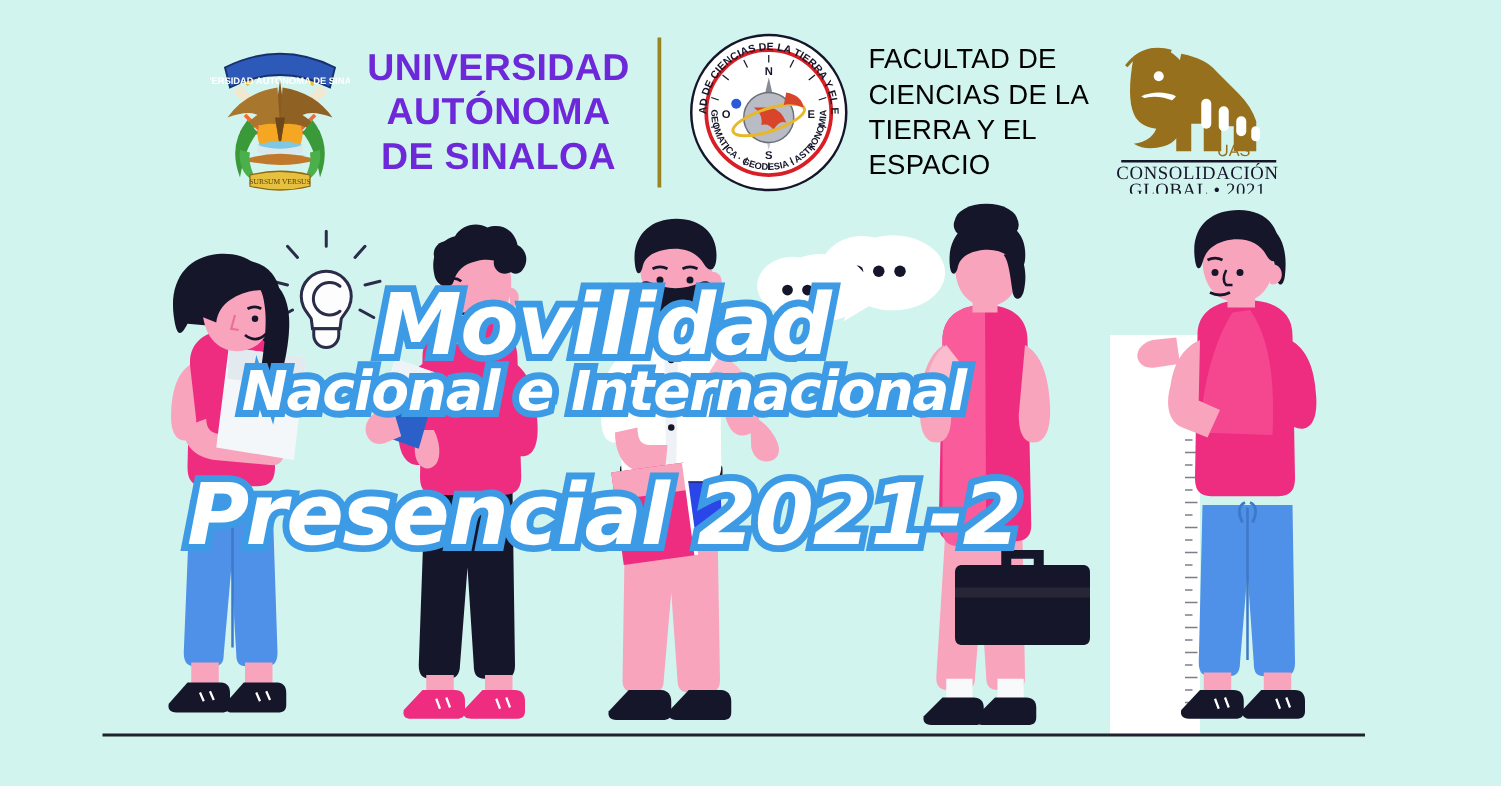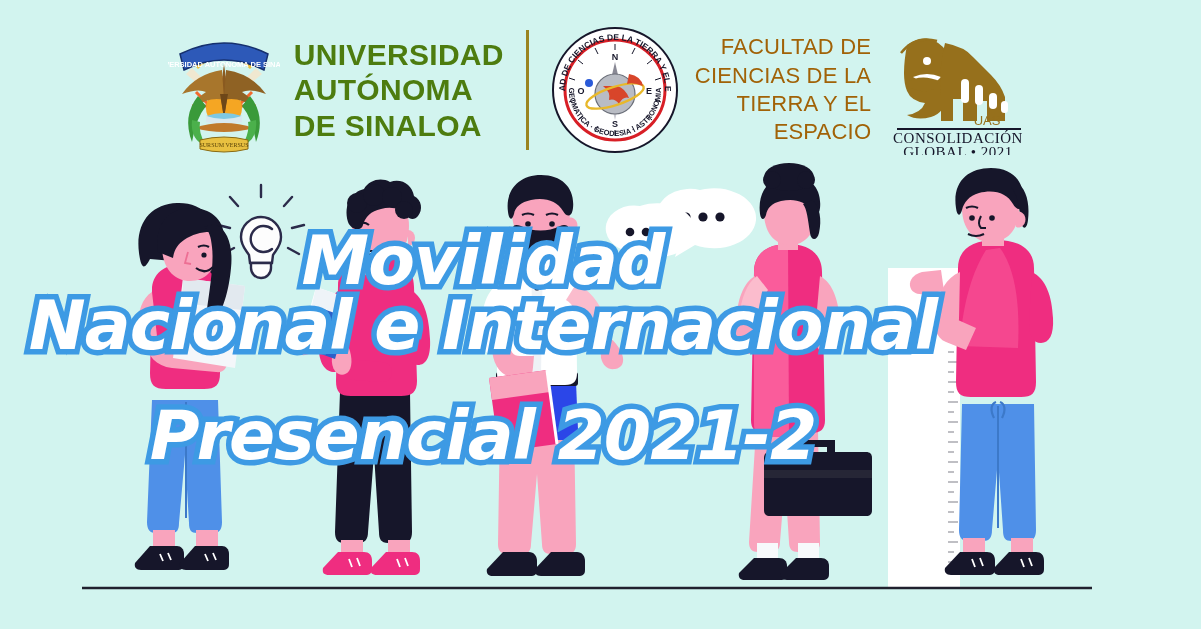--- a/index.html
+++ b/index.html
@@ -32,39 +32,39 @@
     display: flex;
     align-items: center;
   }
   #uas-crest { width: 112px; height: 132px; flex: none; }
   #uas-words {
     margin-left: 14px;
     font-weight: bold;
     font-size: 30px;
     line-height: 1.17;
     letter-spacing: 0.3px;
-    color: #4d7c0f;
+    color: #6d28d9;
     white-space: pre-line;
+    text-align: center;
   }
   #divider {
     width: 3px;
     height: 120px;
     background: #9a8420;
     margin: 0 22px;
     flex: none;
   }
   #fac-seal { width: 128px; height: 128px; flex: none; }
   #fac-words {
     margin-left: 16px;
     font-size: 22px;
     line-height: 1.29;
-    color: #a16207;
+    color: #000000;
     white-space: pre-line;
     letter-spacing: .2px;
-    text-align: right;
   }
   #consolidacion { width: 150px; height: 130px; margin-left: 12px; flex: none; }
 
   
   #scene {
     position: absolute;
     left: 0; top: 0;
     width: 1201px;
     height: 629px;
     z-index: 10;
@@ -87,21 +87,21 @@
     font-size: 68px;
     line-height: 0.96;
     color: #ffffff;
     letter-spacing: -1px;
     -webkit-text-stroke: 11px #3d9ae4;
     paint-order: stroke fill;
     margin: 0;
     padding: 0;
     display: block;
   }
-  .hl.l2 { font-size: 68px; font-style: italic; }
+  .hl.l2 { font-size: 44px; font-style: italic; }
   .hl.l3 { font-size: 68px; margin-top: 44px; }
 </style>
 </head>
 <body>
 
 <div id="poster">
 
   <svg id="scene" viewBox="0 0 1201 629">
     <defs></defs>
 

